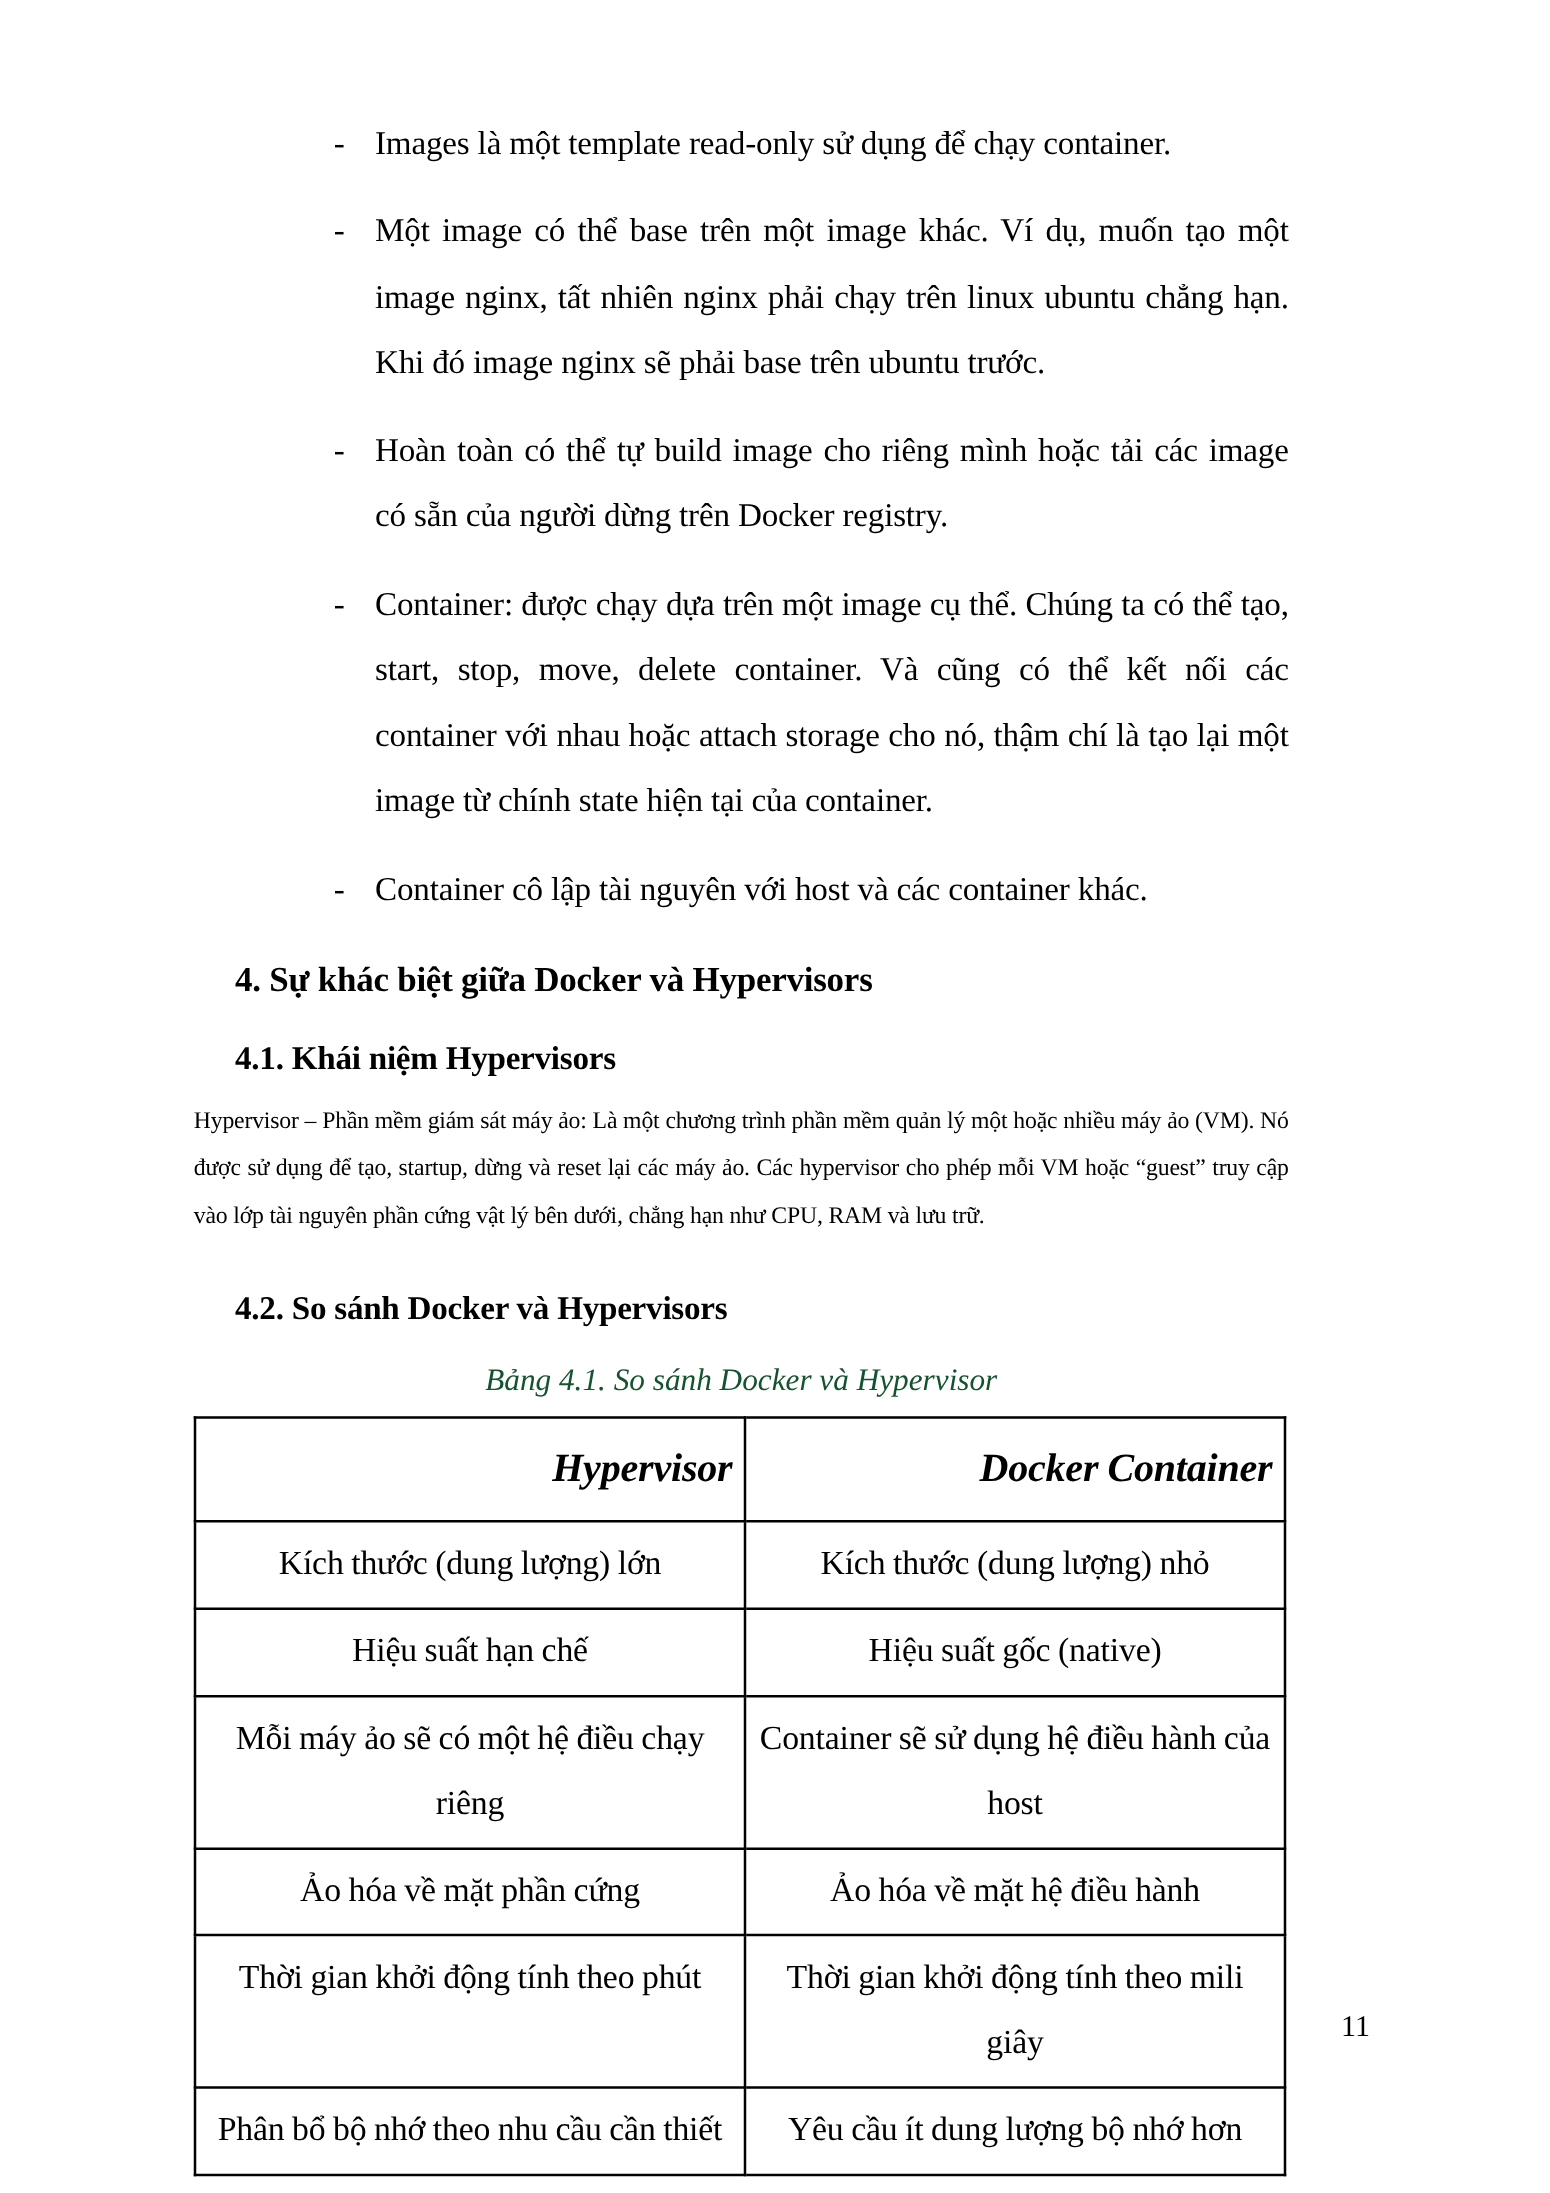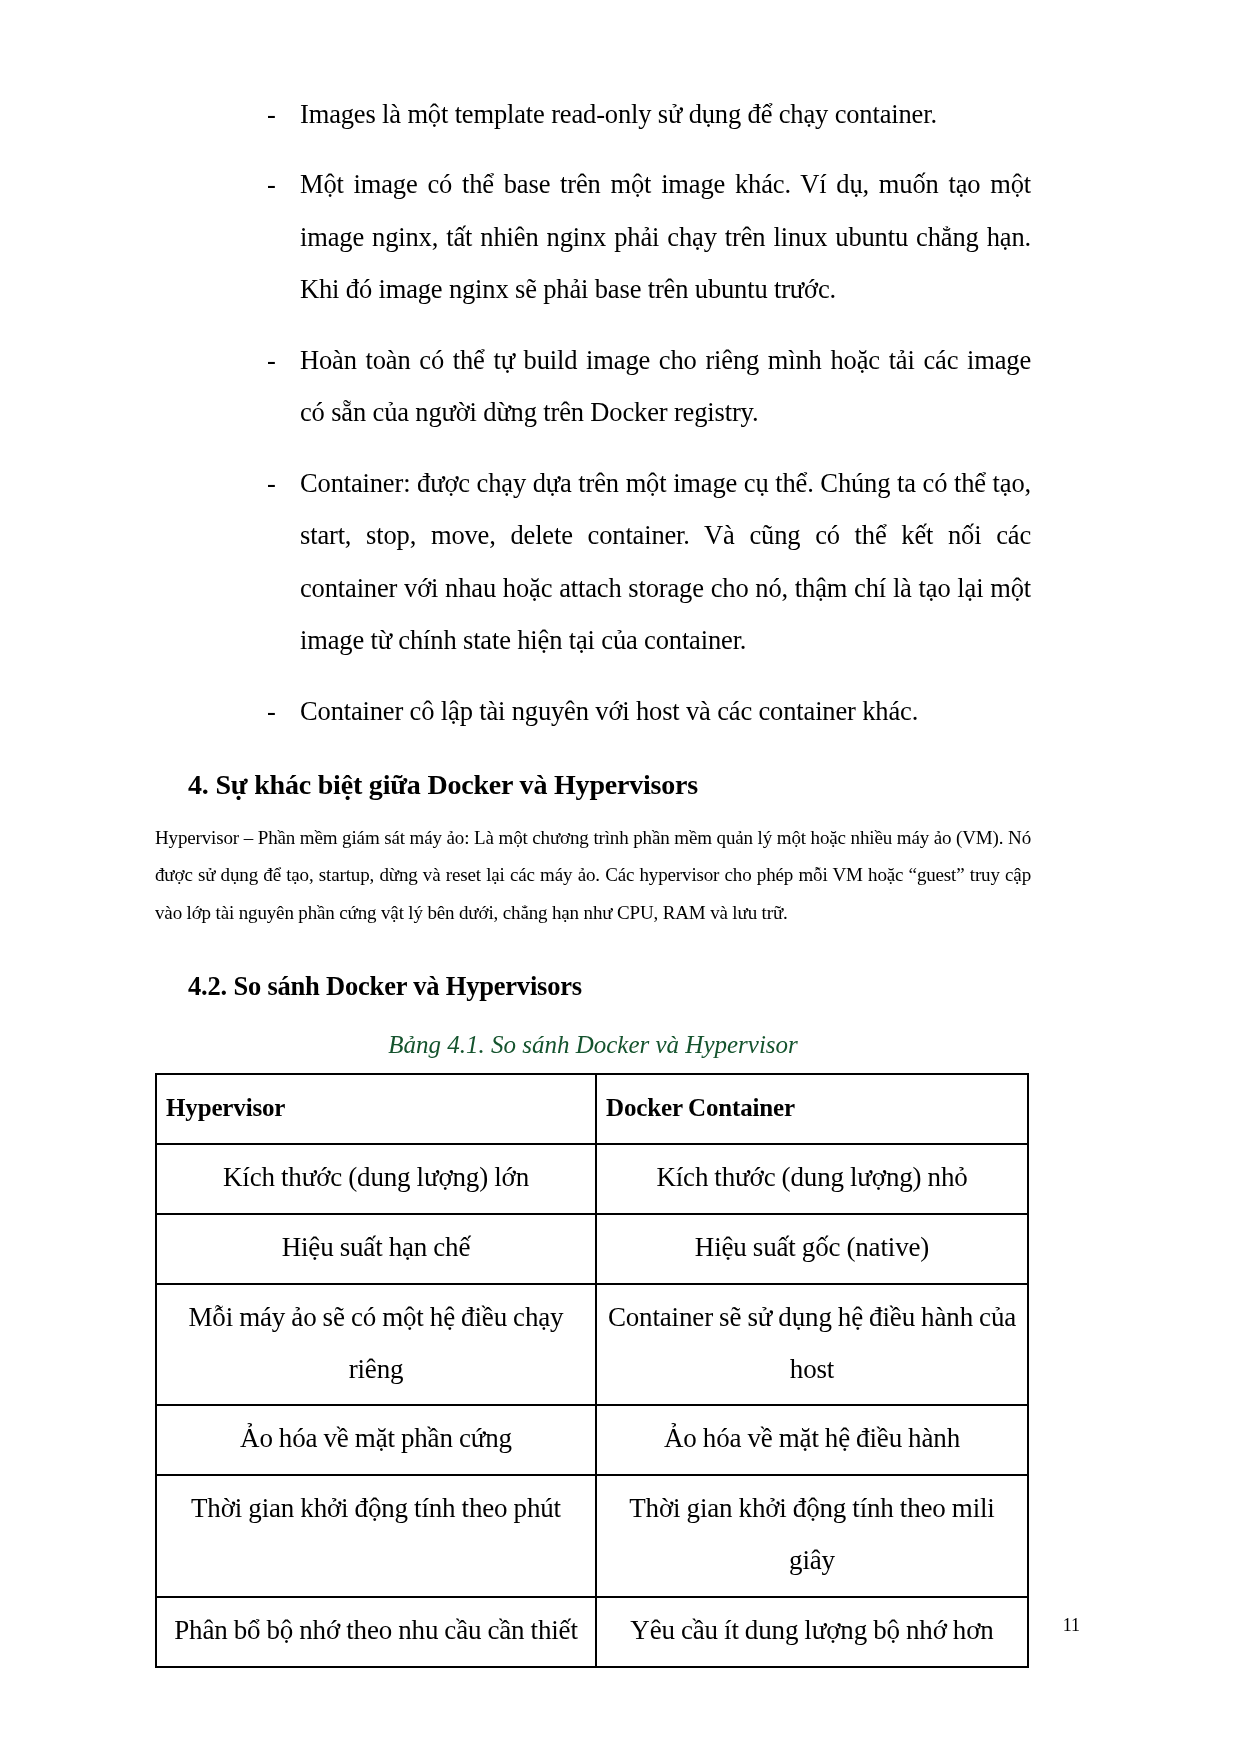--- a/index.html
+++ b/index.html
@@ -111,33 +111,34 @@
     line-height: 1.92;
     padding: 7px 9px 9px 9px;
     vertical-align: top;
     font-weight: normal;
     text-align: center;
     letter-spacing: -0.15px;
     word-spacing: -0.5px;
   }
   .cmp-table thead th {
     font-weight: bold;
-    text-align: left;
-    font-size: 25px;
+    text-align: right;
+    font-size: 32px;
     padding: 9px 9px 11px 9px;
+    font-style: italic;
   }
   .cmp-table col.c1 { width: 440px; }
   .cmp-table col.c2 { width: 432px; }
 
   
   .page-number {
     position: absolute;
-    right: 160px;
+    right: 144px;
     bottom: 120px;
-    font-size: 18px;
+    font-size: 24px;
     line-height: 1;
   }
 </style>
 </head>
 <body>
 
 <div class="page">
   <div class="content">
 
     <ul class="bullet-list">
@@ -158,20 +159,21 @@
         <span>Container: được chạy dựa trên một image cụ thể. Chúng ta có thể tạo, start, stop, move, delete container. Và cũng có thể kết nối các container với nhau hoặc attach storage cho nó, thậm chí là tạo lại một image từ chính state hiện tại của container.</span>
       </li>
       <li class="bullet-item">
         <span class="bullet-marker">-</span>
         <span>Container cô lập tài nguyên với host và các container khác.</span>
       </li>
     </ul>
 
     <h2 class="h-main">4. Sự khác biệt giữa Docker và Hypervisors</h2>
 
+    <h3 class="h-sub">4.1. Khái niệm Hypervisors</h3>
 
     <p class="body-para">Hypervisor – Phần mềm giám sát máy ảo: Là một chương trình phần mềm quản lý một hoặc nhiều máy ảo (VM). Nó được sử dụng để tạo, startup, dừng và reset lại các máy ảo. Các hypervisor cho phép mỗi VM hoặc “guest” truy cập vào lớp tài nguyên phần cứng vật lý bên dưới, chẳng hạn như CPU, RAM và lưu trữ.</p>
 
     <h3 class="h-sub second">4.2. So sánh Docker và Hypervisors</h3>
 
     <div class="table-caption">Bảng 4.1. So sánh Docker và Hypervisor</div>
 
     <table class="cmp-table">
       <colgroup>
         <col class="c1">

